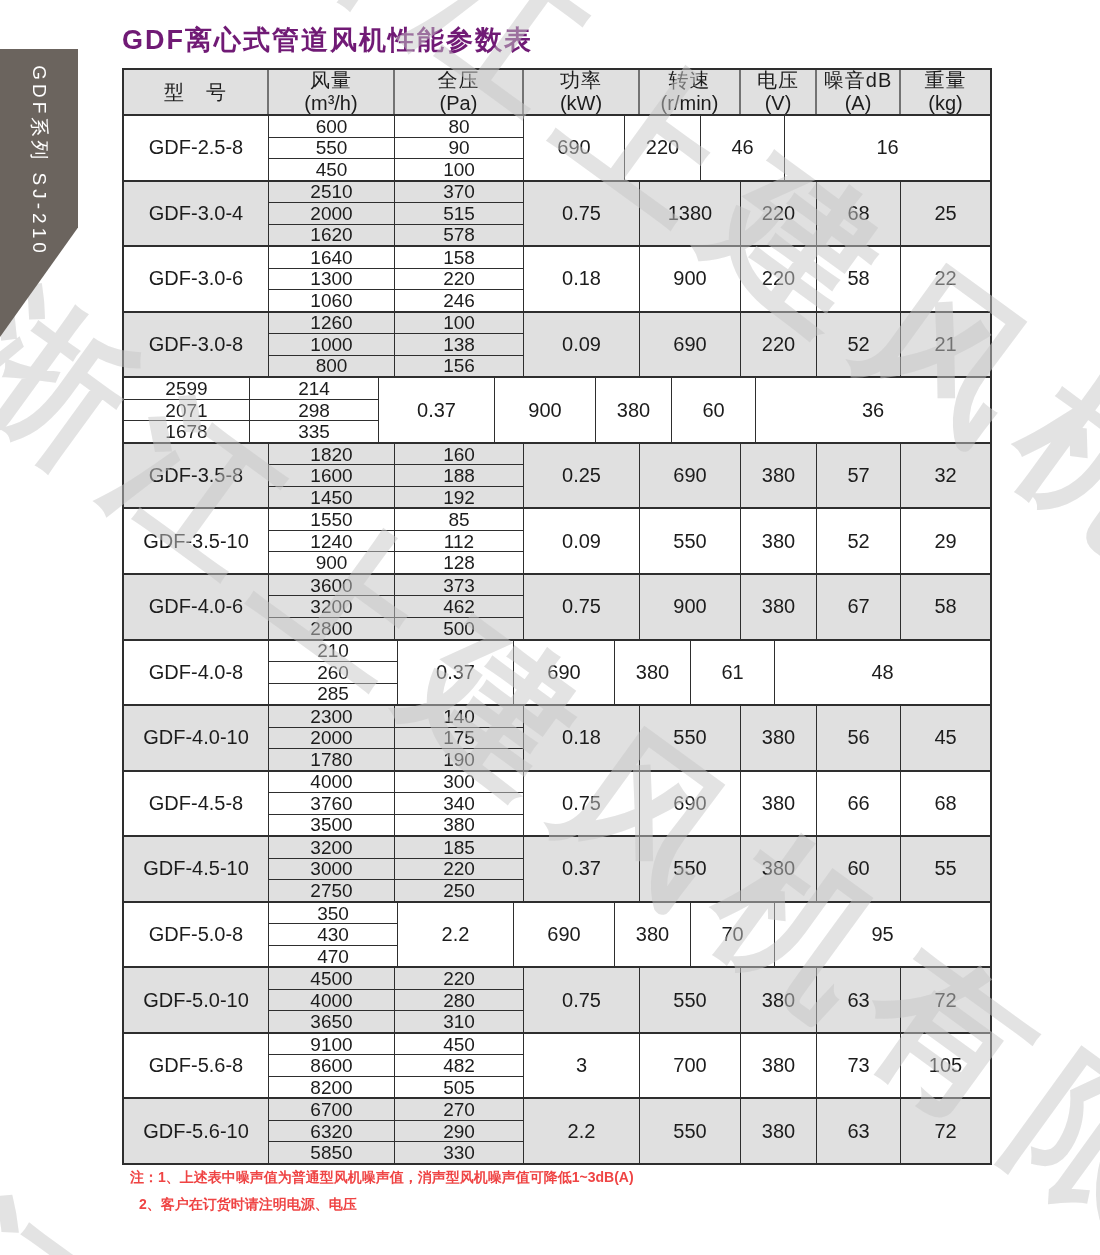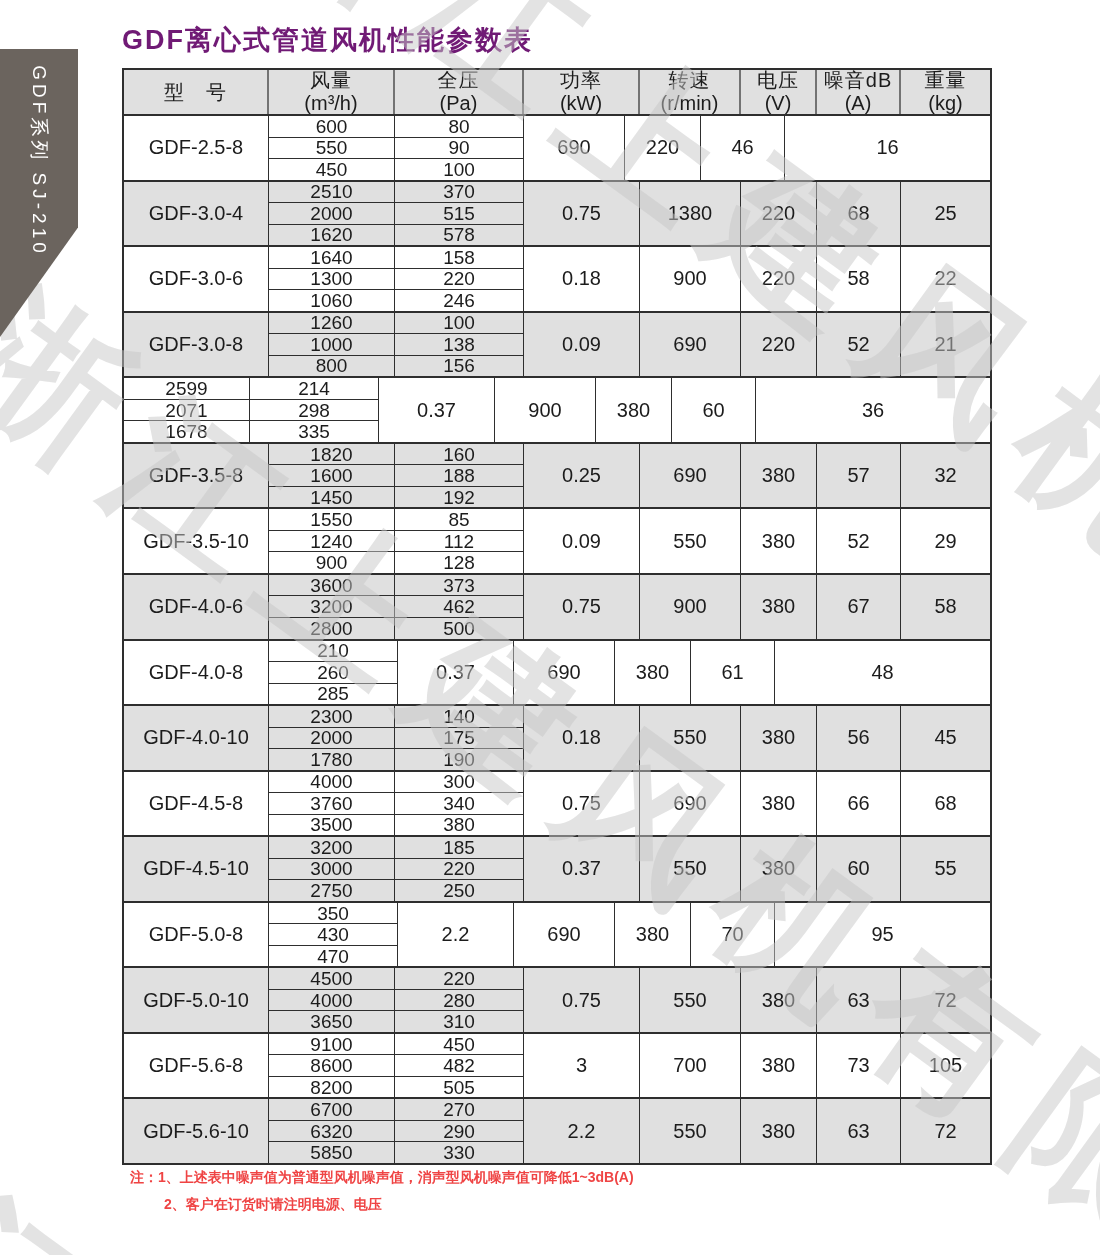--- a/index.html
+++ b/index.html
@@ -57,21 +57,21 @@
   .cw0{width:145px;}
   .cw1{width:126px;}
   .cw2{width:129px;}
   .cw3{width:116px;}
   .cw4{width:101px;}
   .cw5{width:76px;}
   .cw6{width:84px;}
   .cw7{flex:1;}
   
   .notes{position:absolute;left:130px;top:1164px;z-index:1;font-size:14px;font-weight:bold;line-height:1.95;color:#ef4444;}
-  .note-2{margin-left:34px;}
+  .note-2{margin-left:9px;}
 </style>
 </head>
 <body>
 
 <div class="page">
 
   <div class="wm wm1">浙江上建风机有限公司</div>
   <div class="wm wm2">浙江上建风机有限公司</div>
   <div class="wm wm3">浙江上建风机有限公司</div>
 

